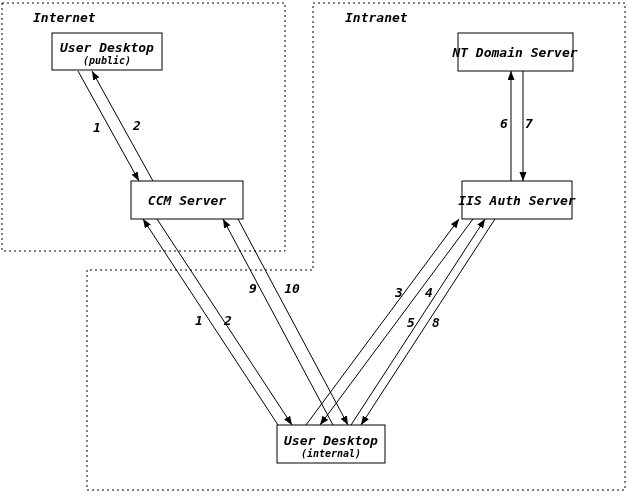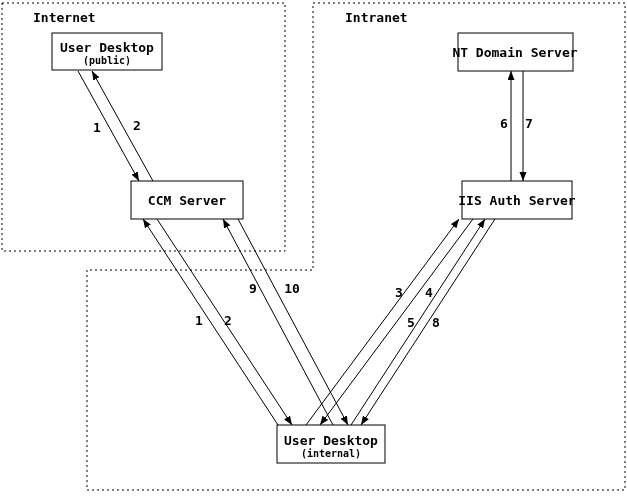--- a/index.html
+++ b/index.html
@@ -6,20 +6,21 @@
     margin: 0;
     padding: 0;
     background: #ffffff;
   }
   .canvas {
     position: relative;
     width: 627px;
     height: 497px;
     background: #ffffff;
     font-family: "DejaVu Sans Mono", "Liberation Mono", monospace;
+    font-style: italic;
   }
   svg { display: block; }
   .zone-border {
     fill: none;
     stroke: #000000;
     stroke-width: 1;
     stroke-dasharray: 2 3;
   }
   .node-box {
     fill: #ffffff;

